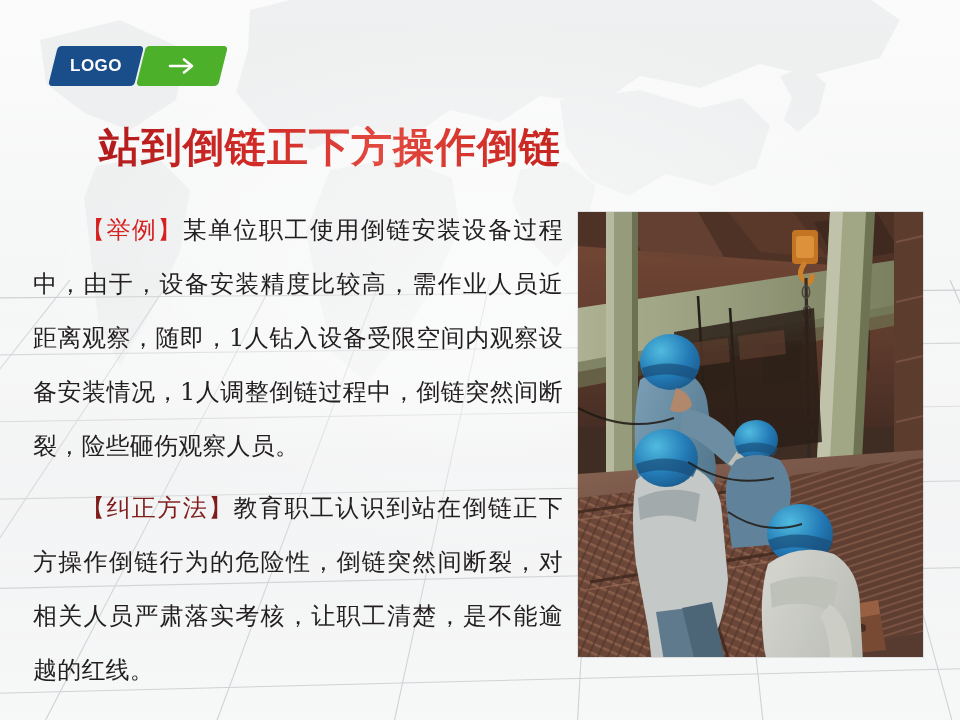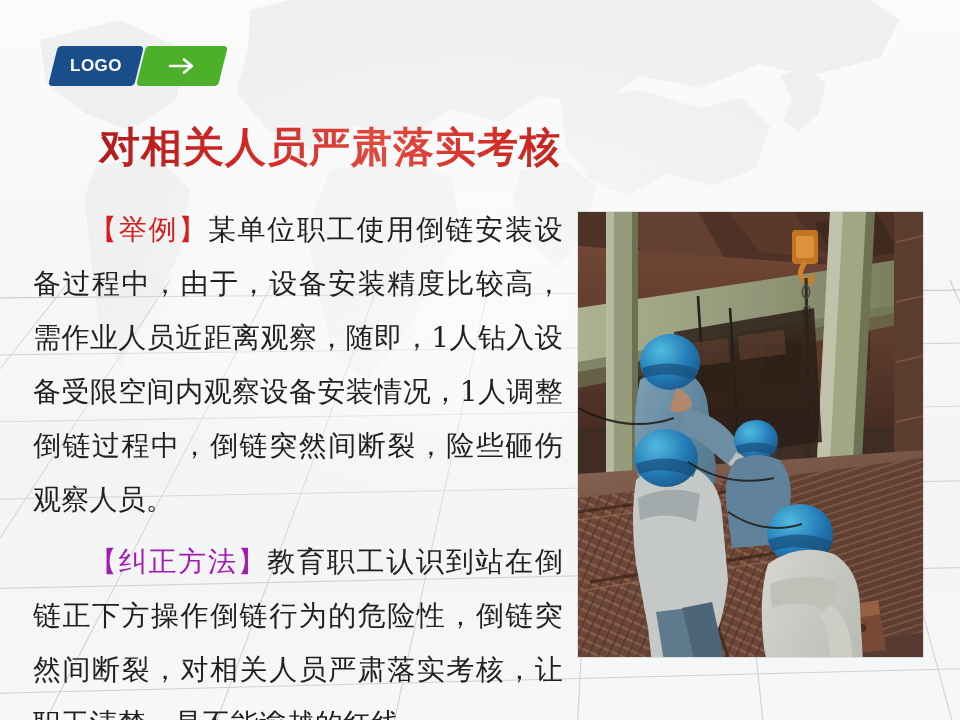--- a/index.html
+++ b/index.html
@@ -117,36 +117,36 @@
 
   
   .body-col {
     position: absolute;
     left: 33px;
     top: 203px;
     width: 530px;
   }
   .para {
     font-family: "DejaVu Serif", "Liberation Serif", serif;
-    font-size: 28px;
+    font-size: 24px;
     line-height: 54px;
     color: #231f20;
     text-align: justify;
     text-indent: 2em;
     margin: 0;
     letter-spacing: 0.2px;
   }
   .para + .para {
     margin-top: 8px;
   }
   .tag-red {
     color: #d62020;
   }
   .tag-green {
-    color: #a21caf;
+    color: #7f1d1d;
   }
 
   
   .photo-frame {
     position: absolute;
     left: 578px;
     top: 212px;
     width: 345px;
     height: 445px;
     overflow: hidden;
@@ -233,21 +233,21 @@
     <div class="logo-green">
       <svg class="logo-arrow" viewBox="0 0 34 20">
         <g stroke="#ffffff" stroke-width="2.6" fill="none" stroke-linecap="round" stroke-linejoin="round">
           <line x1="5" y1="10" x2="26" y2="10"></line>
           <polyline points="19,3.5 27,10 19,16.5"></polyline>
         </g>
       </svg>
     </div>
   </div>
 
-  <div class="title">对相关人员严肃落实考核</div>
+  <div class="title">站到倒链正下方操作倒链</div>
 
   <div class="body-col">
     <p class="para"><span class="tag-red">【举例】</span><span>某单位职工使用倒链安装设备过程中，由于，设备安装精度比较高，需作业人员近距离观察，随即，1人钻入设备受限空间内观察设备安装情况，1人调整倒链过程中，倒链突然间断裂，险些砸伤观察人员。</span></p>
 
     <p class="para"><span class="tag-green">【纠正方法】</span><span>教育职工认识到站在倒链正下方操作倒链行为的危险性，倒链突然间断裂，对相关人员严肃落实考核，让职工清楚，是不能逾越的红线。</span></p>
   </div>
 
   <div class="photo-frame">
     <svg width="345" height="445" viewBox="0 0 345 445">
       <defs>

